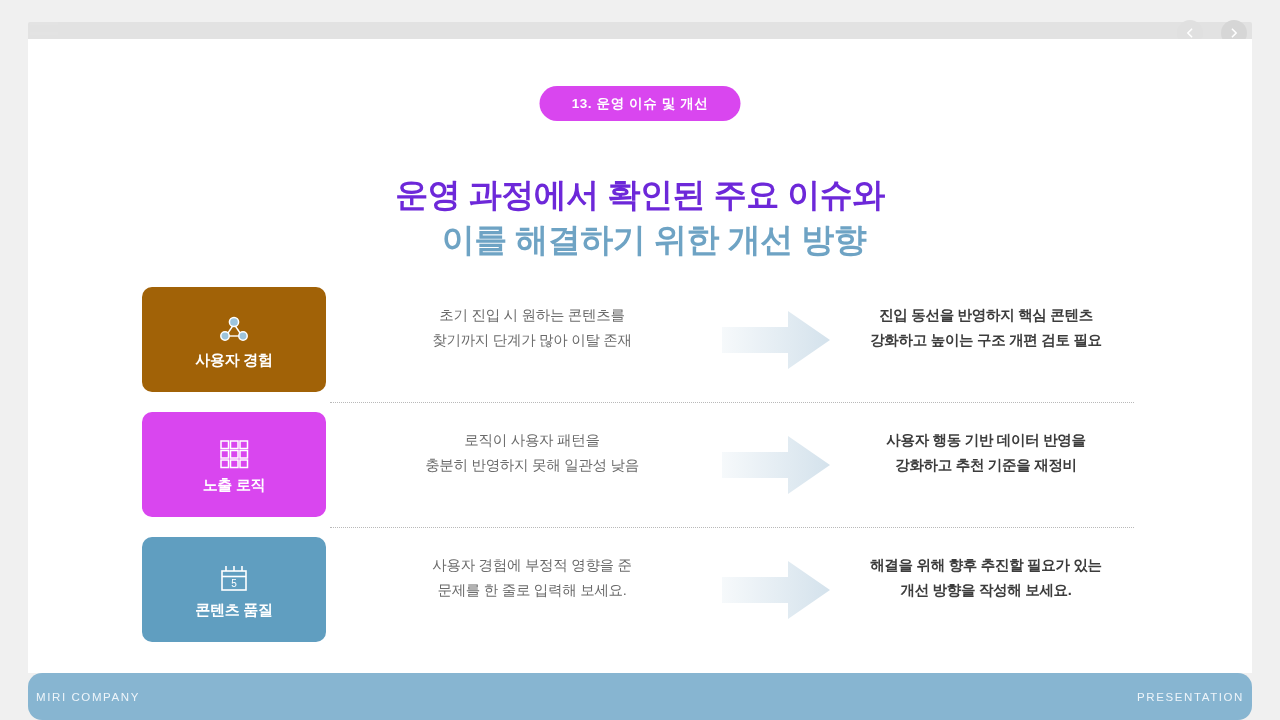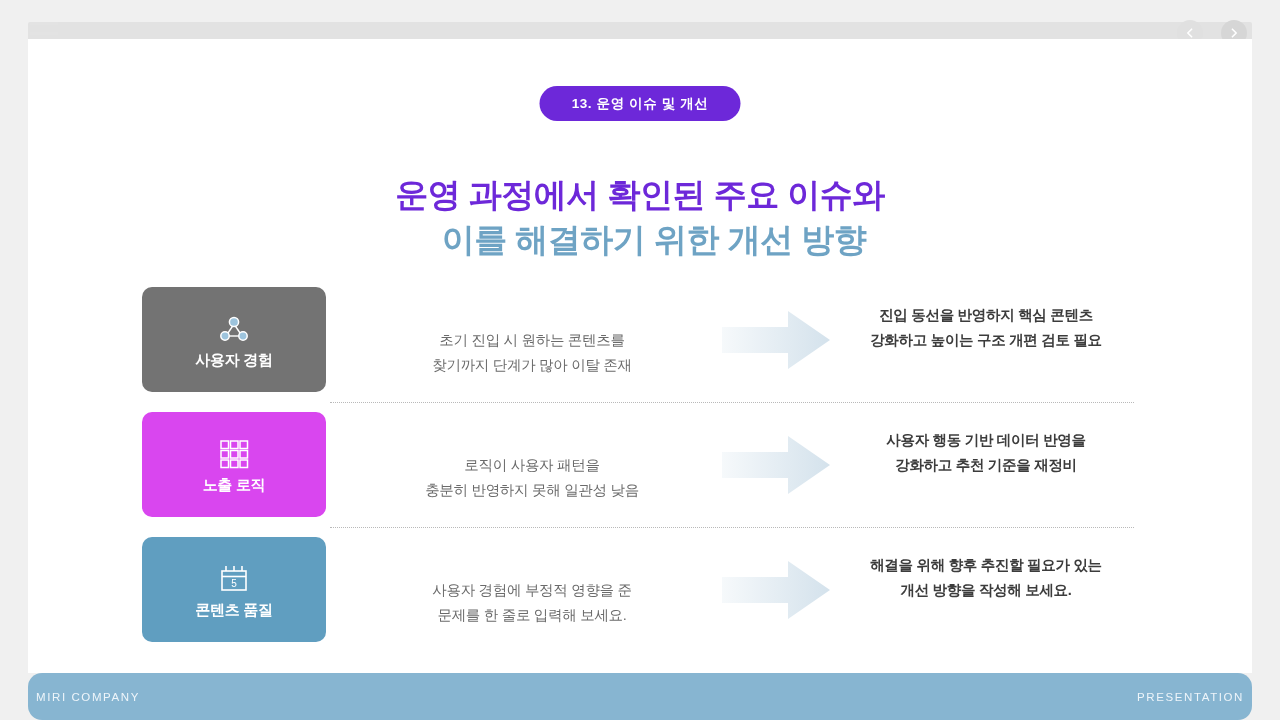--- a/index.html
+++ b/index.html
@@ -81,21 +81,21 @@
 
   
   #badge {
     position: absolute;
     left: 50%;
     transform: translateX(-50%);
     top: 47px;
     width: 201px;
     height: 35px;
     border-radius: 18px;
-    background: #6d28d9;
+    background: #d946ef;
     display: flex;
     align-items: center;
     justify-content: center;
     color: #ffffff;
     font-size: 13.5px;
     font-weight: bold;
     letter-spacing: 0.6px;
   }
 
   
@@ -167,21 +167,20 @@
   .issue-text {
     position: absolute;
     left: 338px;
     top: 26px;
     width: 332px;
     text-align: center;
     color: #6b6b6b;
     font-size: 14.5px;
     line-height: 25px;
     letter-spacing: -0.3px;
-    margin-top: 25px;
   }
 
   
   .arrow-wrap {
     position: absolute;
     left: 694px;
     top: 32px;
     width: 110px;
     height: 62px;
   }
@@ -248,21 +247,21 @@
   <div id="slide">
 
     <div id="badge">13. 운영 이슈 및 개선</div>
 
     <div id="title-block">
       <div class="title-line title-dark">운영 과정에서 확인된 주요 이슈와</div>
       <div class="title-line title-blue">이를 해결하기 위한 개선 방향</div>
     </div>
 
     <div class="row" id="row-0">
-      <div class="card" style="background:#737373">
+      <div class="card" style="background:#a16207">
         <div class="card-icon">
           <svg width="34" height="32" viewBox="0 0 34 32">
             <line x1="17" y1="11" x2="9" y2="23" stroke="#ffffff" stroke-width="1.4"></line>
             <line x1="17" y1="11" x2="25" y2="23" stroke="#ffffff" stroke-width="1.4"></line>
             <line x1="9" y1="23" x2="25" y2="23" stroke="#ffffff" stroke-width="1.4"></line>
             <circle cx="17" cy="9" r="4.6" fill="#9dc4dd" stroke="#ffffff" stroke-width="1.5"></circle>
             <circle cx="8" cy="23" r="4.2" fill="#9dc4dd" stroke="#ffffff" stroke-width="1.5"></circle>
             <circle cx="26" cy="23" r="4.2" fill="#9dc4dd" stroke="#ffffff" stroke-width="1.5"></circle>
           </svg>
         </div>

